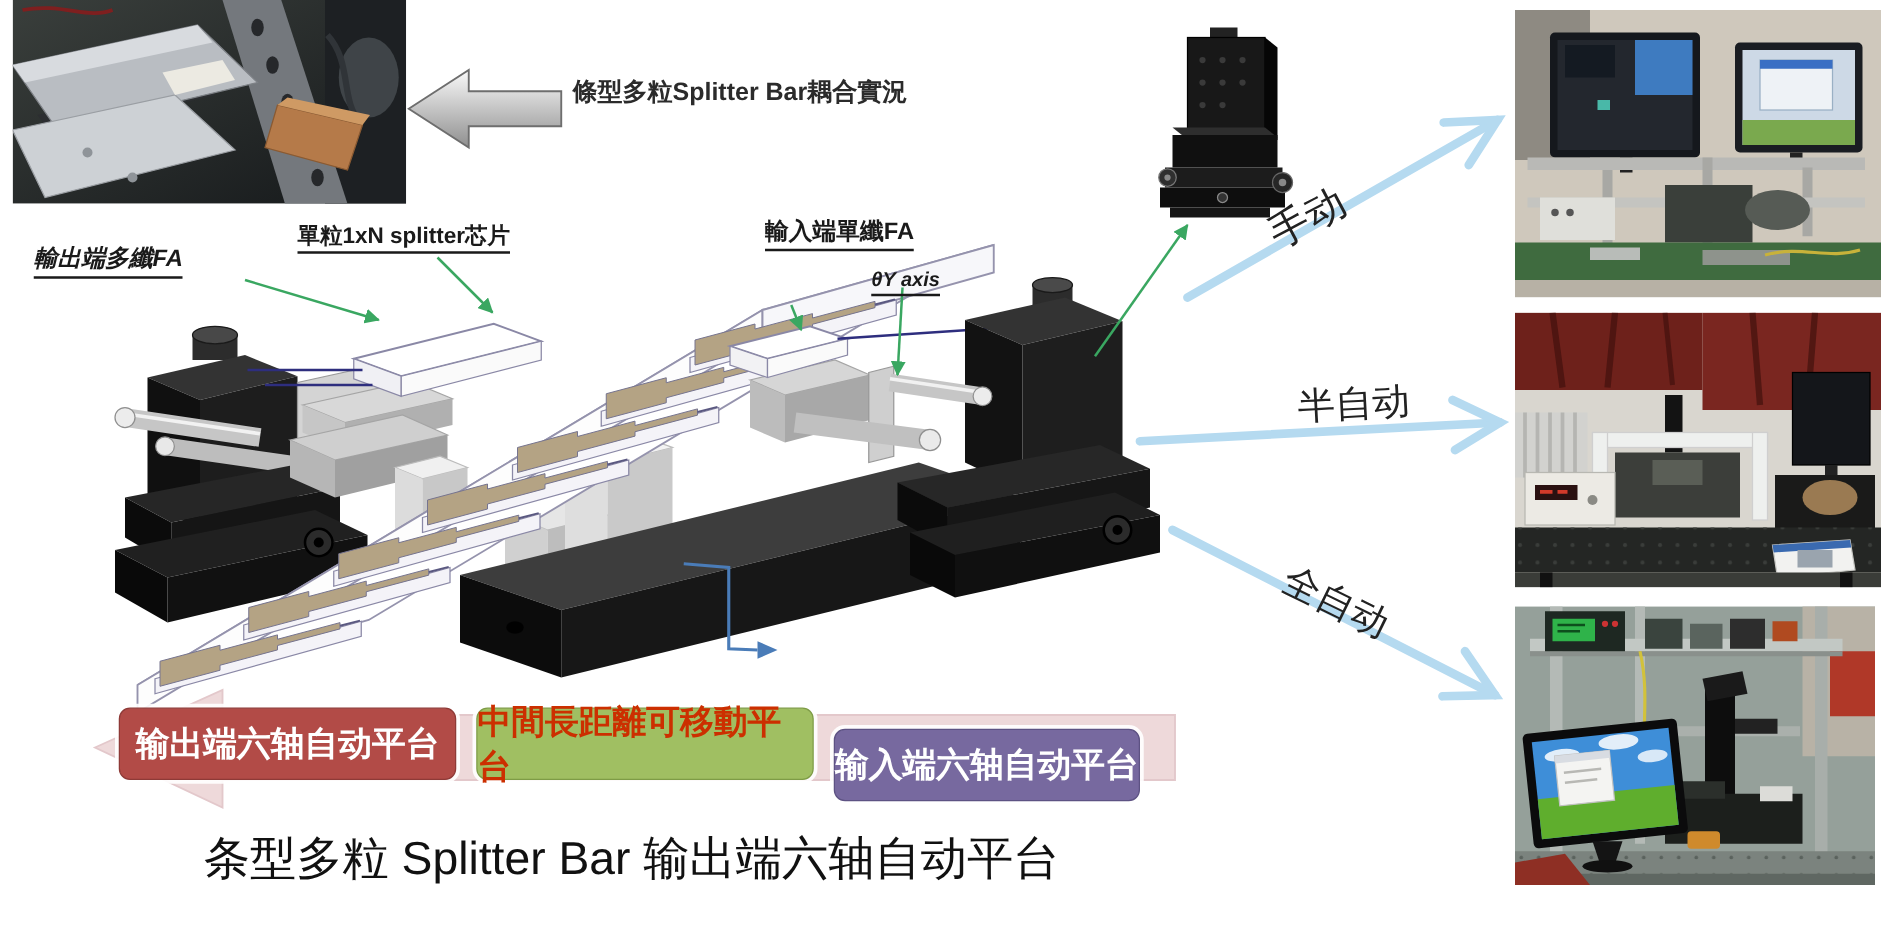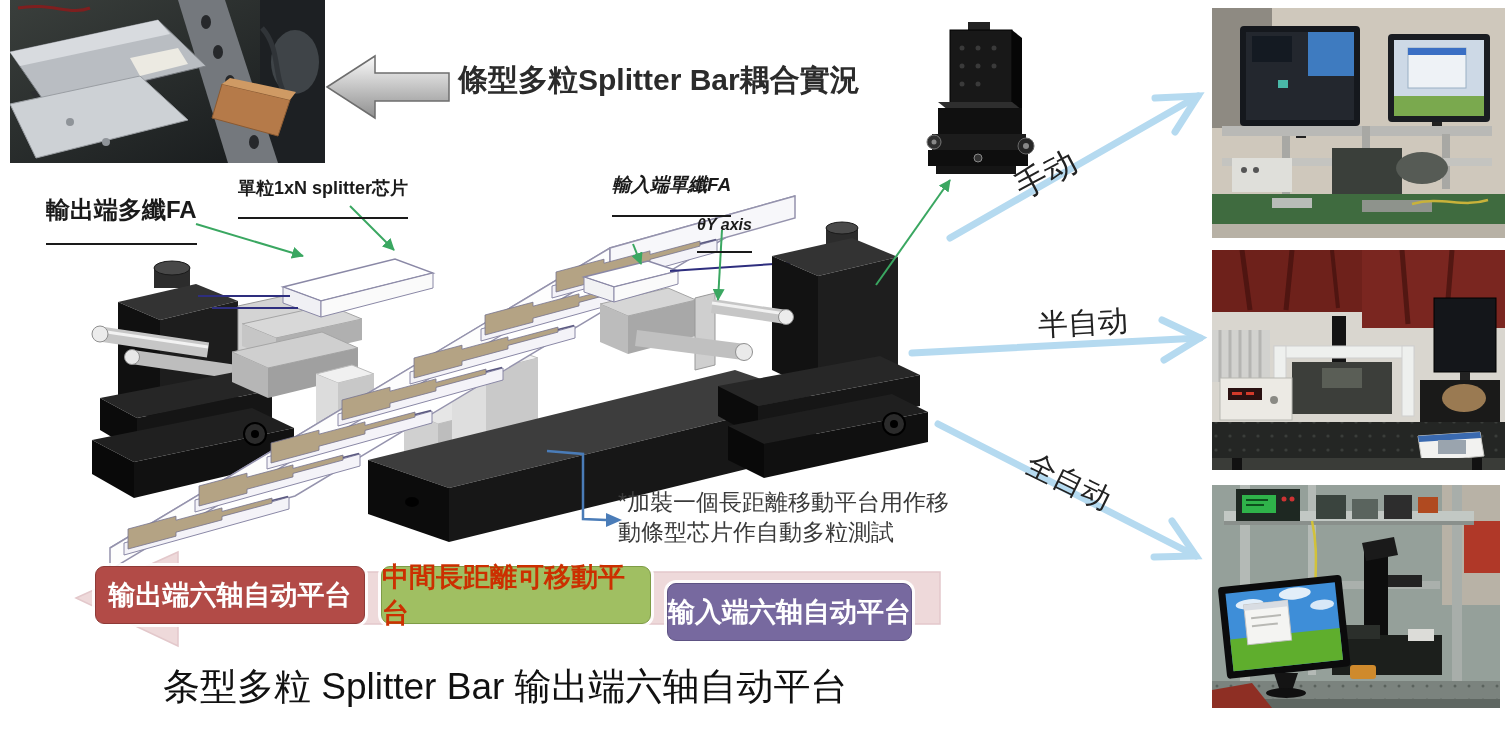--- a/index.html
+++ b/index.html
@@ -1,22 +1,22 @@
 <!DOCTYPE html>
 <html><head>
 <meta charset="utf-8">
 <style>
   html,body{margin:0;padding:0;background:#ffffff;}
   #canvas{position:relative;width:1505px;height:740px;overflow:hidden;background:#ffffff;
           font-family:"Liberation Sans",sans-serif;}
   .abs{position:absolute;}
   .photo{position:absolute;overflow:hidden;}
   .dlabel{position:absolute;font-weight:bold;color:#1a1a1a;border-bottom:2px solid #1a1a1a;
-          padding-bottom:17px;white-space:nowrap;z-index:6;}
-  #callout-label{position:absolute;left:458px;top:60px;font-size:30px;font-weight:600;color:#2b2b2b;
+          padding-bottom:1px;white-space:nowrap;z-index:6;}
+  #callout-label{position:absolute;left:458px;top:60px;font-size:20px;font-weight:600;color:#2b2b2b;
           white-space:nowrap;z-index:6;}
   #note{position:absolute;left:618px;top:487px;width:340px;font-size:23px;line-height:30px;
           color:#3a3a3a;z-index:6;}
   .mode{position:absolute;font-size:30px;color:#222;white-space:nowrap;z-index:6;font-weight:500;}
   #mode-manual{left:1018px;top:168px;transform:rotate(-28deg);transform-origin:left center;font-size:32px;}
   #mode-semi{left:1038px;top:303px;transform:rotate(-3deg);}
   #mode-full{left:1028px;top:442px;transform:rotate(26deg);transform-origin:left center;}
   .banner-box{position:absolute;top:566px;height:56px;border-radius:9px;z-index:5;
           display:flex;align-items:center;justify-content:center;font-size:27px;font-weight:bold;
           box-shadow:0 0 0 3px rgba(255,255,255,.9);}
@@ -68,23 +68,23 @@
         <linearGradient id="gArr" x1="0" y1="0" x2="0" y2="1">
           <stop offset="0" stop-color="#fafafa"></stop>
             <stop offset="1" stop-color="#8f8f8f"></stop>
         </linearGradient>
       </defs>
       <polygon points="4,35 52,4 52,21 126,21 126,49 52,49 52,66" fill="url(#gArr)" stroke="#6e6e6e" stroke-width="1.5"></polygon>
     </svg>
   </div>
   <div id="callout-label">條型多粒Splitter Bar耦合實況</div>
 
-  <div class="dlabel" style="left:46px;top:194px;font-size:24px;">輸出端多纖FA</div>
+  <div class="dlabel" style="left:27px;top:194px;font-size:19px;font-style:italic;">輸出端多纖FA</div>
   <div class="dlabel" style="left:238px;top:176px;font-size:18px;">單粒1xN splitter芯片</div>
-  <div class="dlabel" style="left:612px;top:172px;font-size:19px;font-style:italic;">輸入端單纖FA</div>
+  <div class="dlabel" style="left:612px;top:172px;font-size:19px;">輸入端單纖FA</div>
   <div class="dlabel" style="left:697px;top:216px;font-size:16px;font-style:italic;">θY axis</div>
 
   <svg class="abs" style="left:0;top:0;z-index:2;" width="1505" height="740" viewBox="0 0 1505 740">
     <defs>
       <marker id="gArrHead" markerWidth="14" markerHeight="12" refX="11" refY="6" orient="auto" markerUnits="userSpaceOnUse">
         <path d="M0,0 L12,6 L0,12 Z" fill="#3aa761"></path>
       </marker>
       <g id="chipdef">
         <polygon points="0,0 165,-46 165,-34 0,12" fill="#f4f3f8" stroke="#8a88a6" stroke-width="1"></polygon>
         <polygon points="4,-14 52,-26.8 52,-22.8 98,-35.1 98,-31.6 148,-44.9 148,-39.9 98,-26.6 98,-23.1 52,-10.8 52,-6.8 4,6" fill="#b4a384" stroke="#76748f" stroke-width="0.8"></polygon>
@@ -237,24 +237,20 @@
       <rect x="10" y="130" width="100" height="16" fill="#0e0e0e"></rect>
       <circle cx="16" cy="122" r="7" fill="#2f2f2f" stroke="#777"></circle>
       <circle cx="16" cy="122" r="2.5" fill="#888"></circle>
       <circle cx="108" cy="126" r="8" fill="#262626" stroke="#666"></circle>
       <circle cx="108" cy="126" r="3" fill="#888"></circle>
       <circle cx="60" cy="138" r="4" fill="#333" stroke="#888"></circle>
       <rect x="18" y="146" width="80" height="8" fill="#151515"></rect>
     </svg>
   </div>
 
-  <div id="note">
-    <div>*加裝一個長距離移動平台用作移</div>
-    <div>動條型芯片作自動多粒測試</div>
-  </div>
 
   <div class="banner-box" id="banner-output">
     <span>输出端六轴自动平台</span>
   </div>
   <div class="banner-box" id="banner-middle">
     <span>中間長距離可移動平台</span>
   </div>
   <div class="banner-box" id="banner-input">
     <span>输入端六轴自动平台</span>
   </div>

